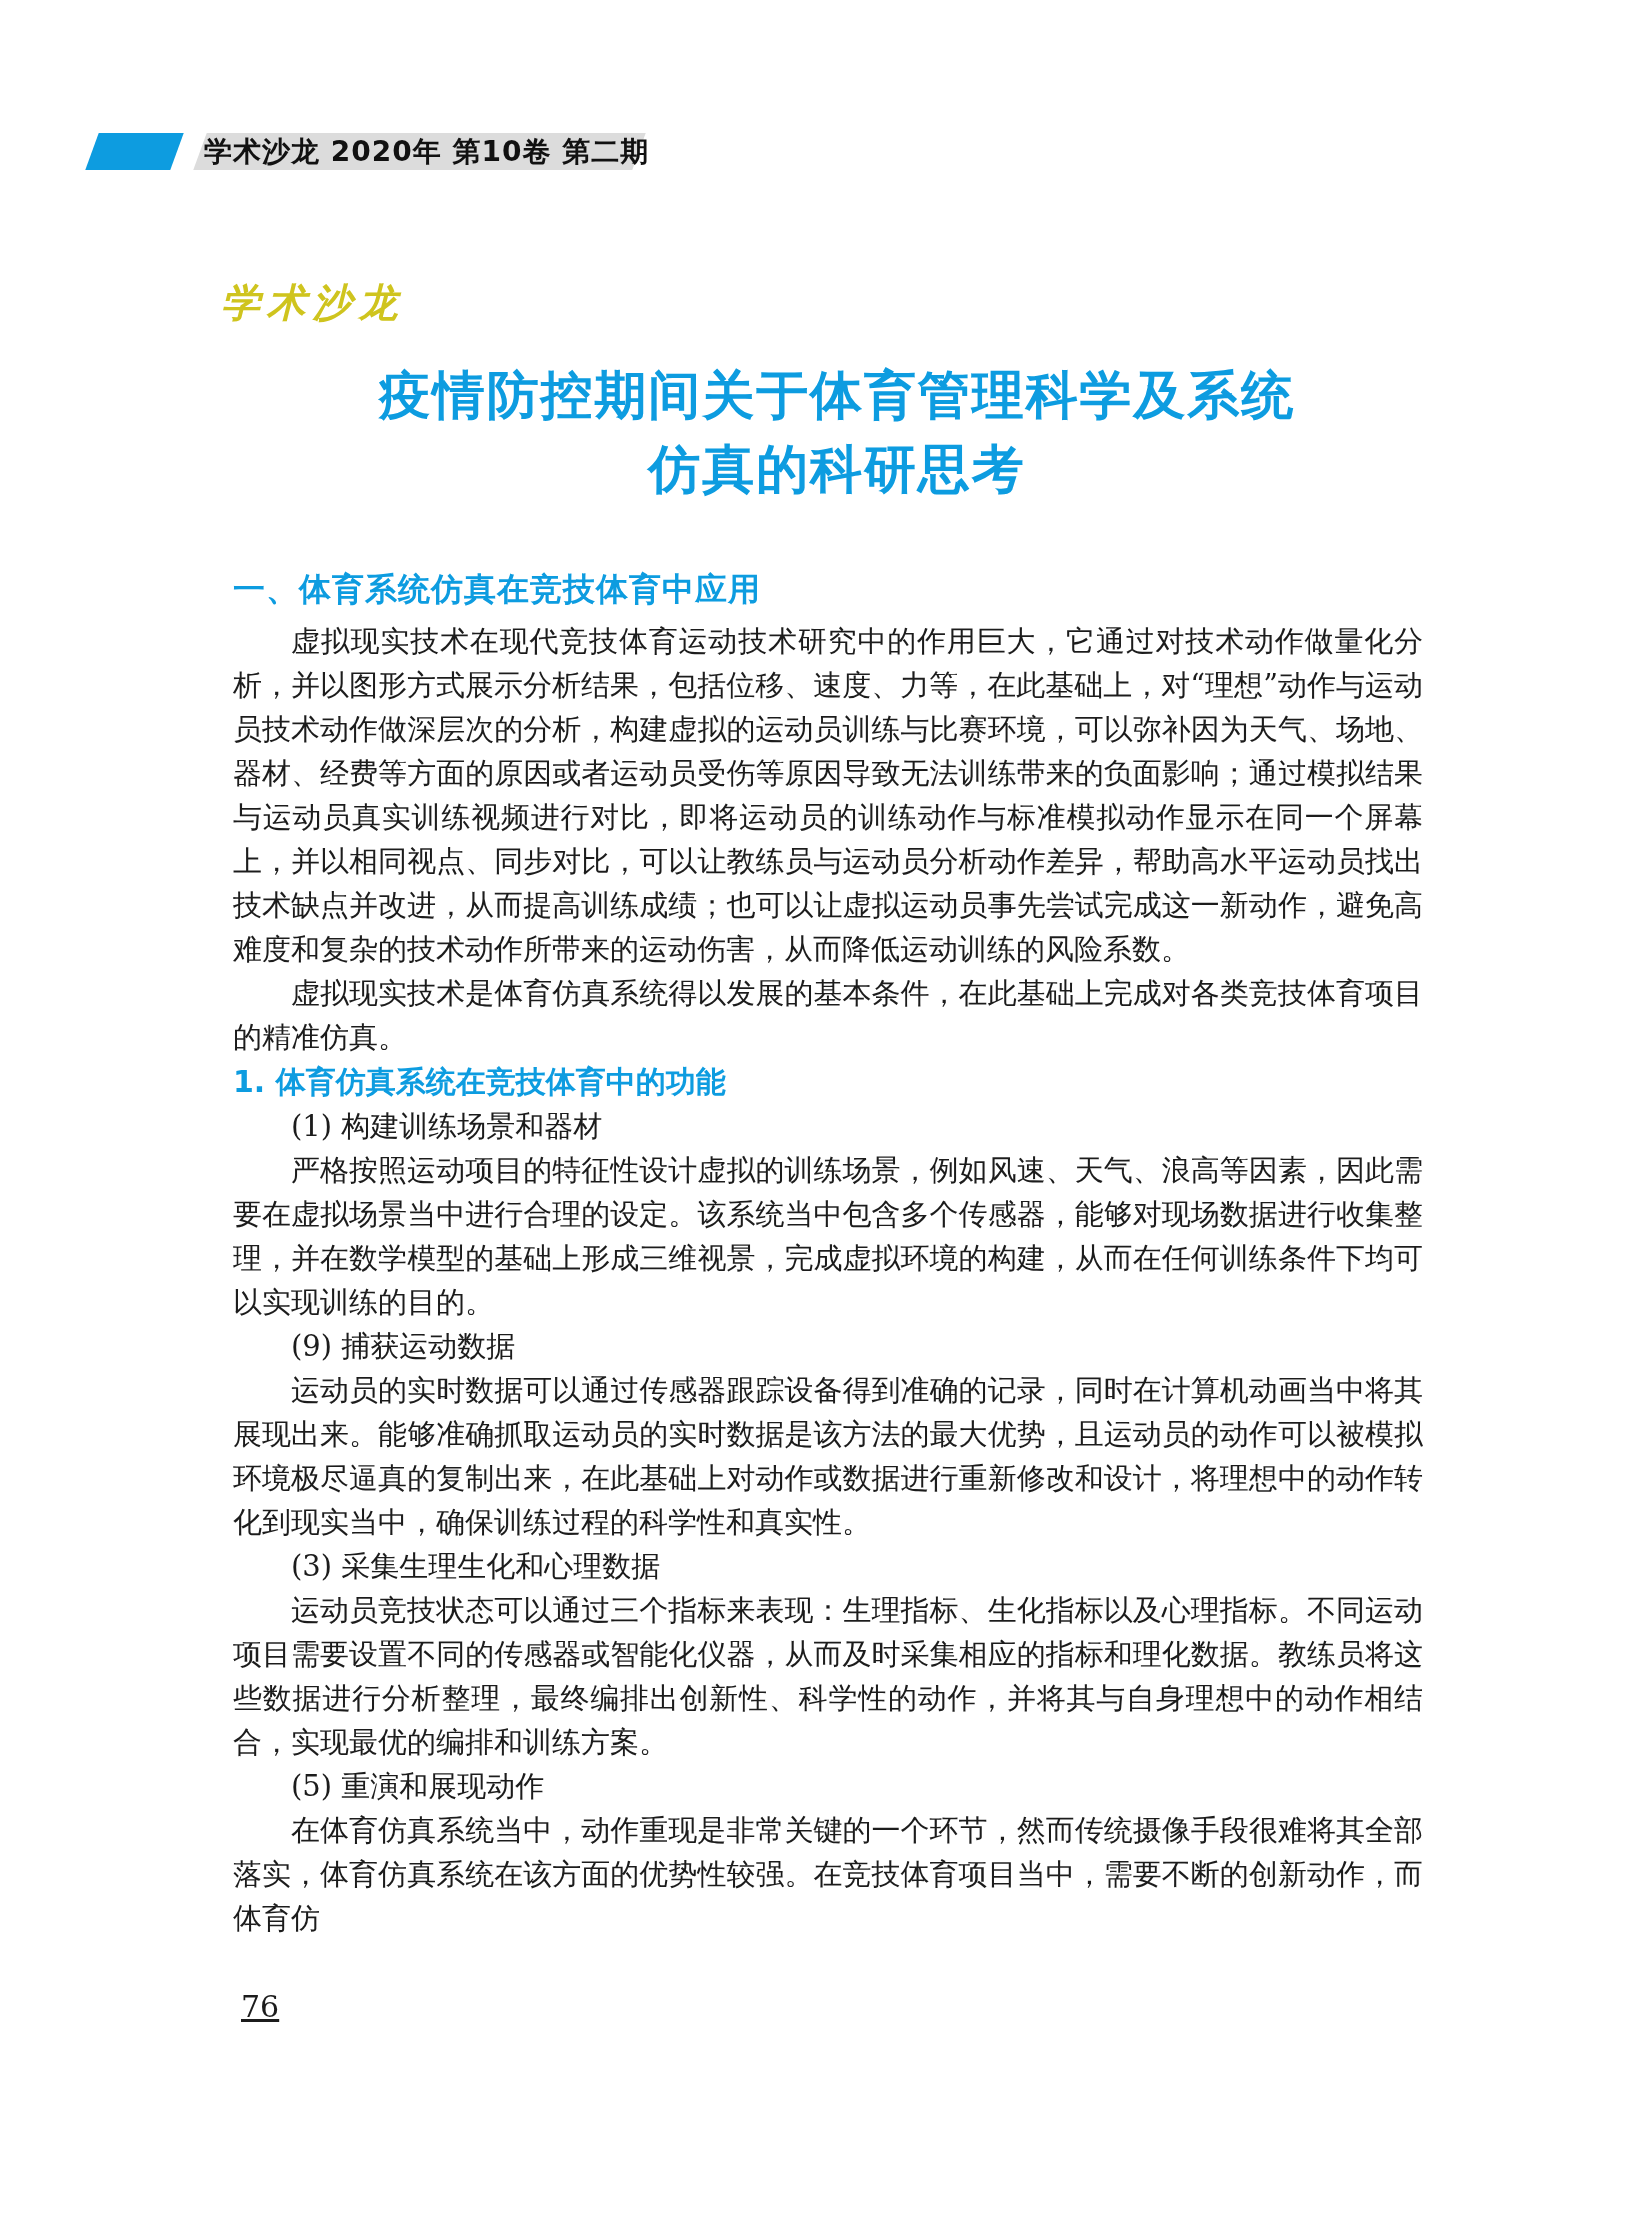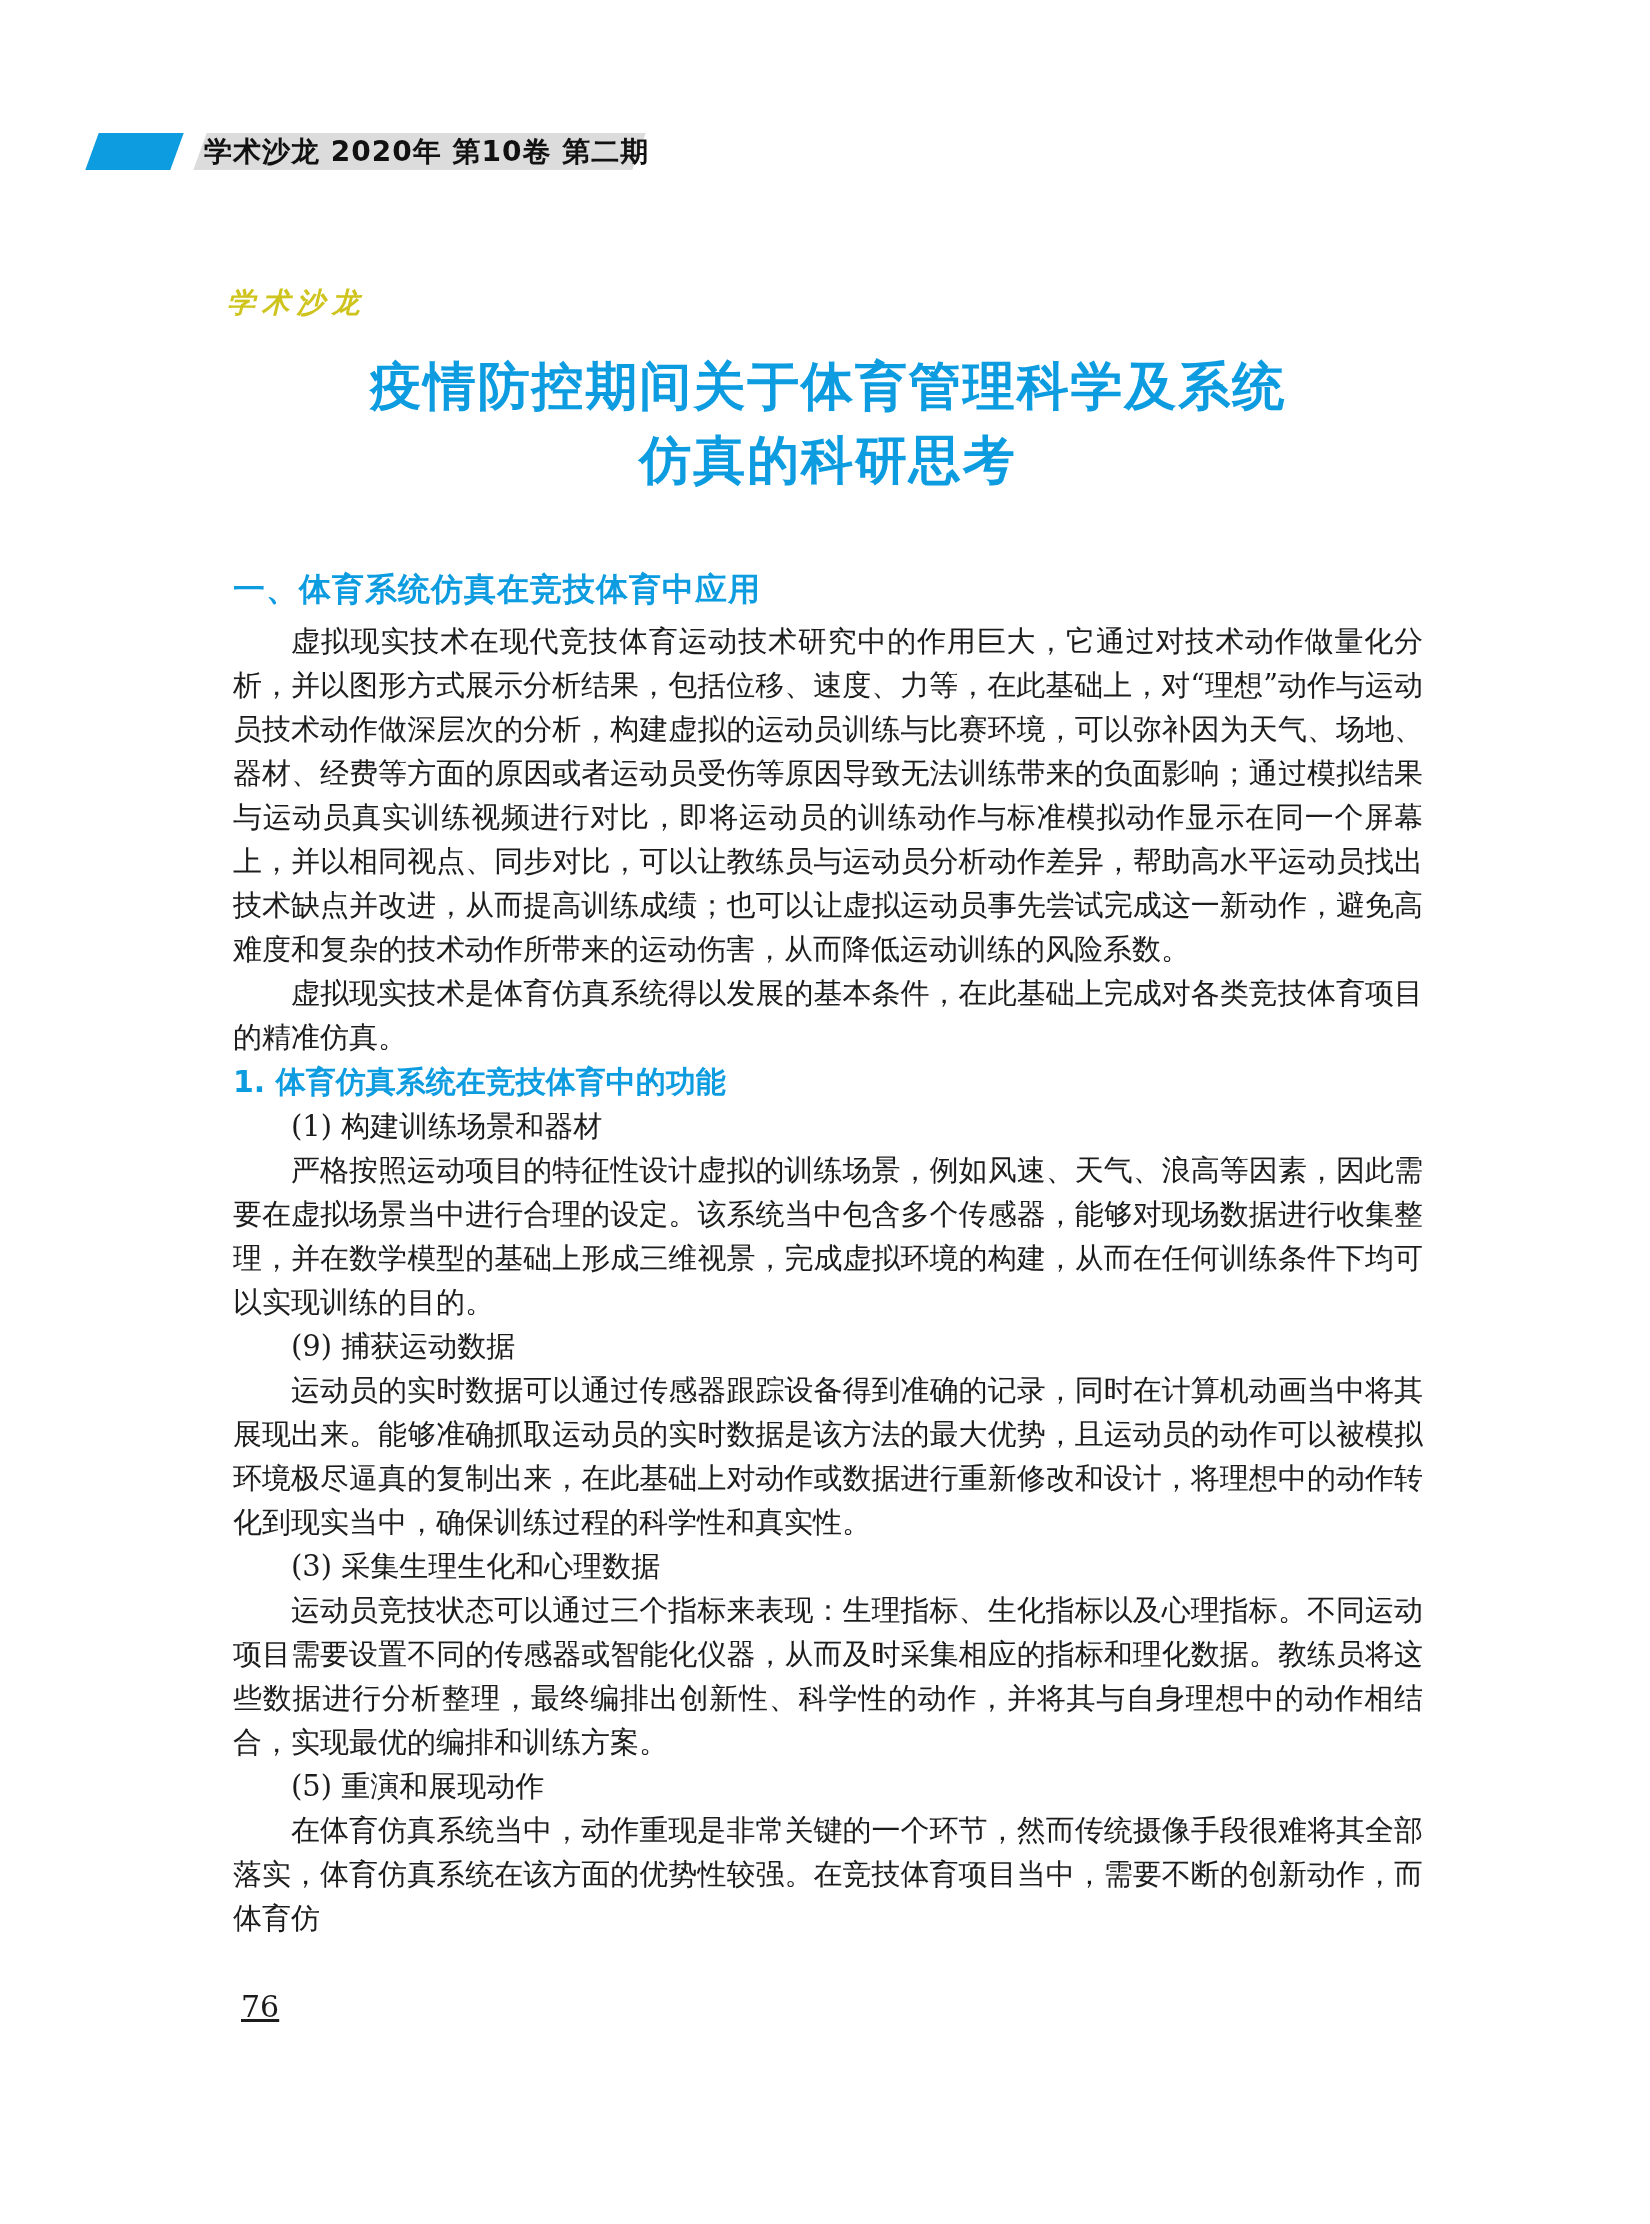--- a/index.html
+++ b/index.html
@@ -28,31 +28,31 @@
   .band-text{
     position:absolute;top:0;left:204px;width:432px;height:37px;
     line-height:37px;text-align:center;
     font-family:"DejaVu Sans","Liberation Sans",sans-serif;
     font-weight:bold;font-size:28px;color:#111111;
     letter-spacing:1px;white-space:nowrap;
   }
 
   
   .eyebrow{
-    position:absolute;top:282px;left:227px;
+    position:absolute;top:282px;left:221px;
     font-family:"DejaVu Sans","Liberation Sans",sans-serif;
     font-style:italic;font-weight:bold;
-    font-size:28px;line-height:41px;
+    font-size:39px;line-height:41px;
     letter-spacing:6.8px;
     color:var(--eyebrow,#cfc41e);
   }
 
   
   .title{
-    position:absolute;top:349px;left:233px;width:1190px;margin:0;
+    position:absolute;top:349px;left:233px;width:1190px;margin:9px;
     text-align:center;
     font-family:"DejaVu Serif","Liberation Serif",serif;
     font-weight:bold;font-size:52px;line-height:74px;
     letter-spacing:1.9px;
     color:var(--accent,#0d9ce0);
   }
   .title span{display:block;}
 
   
   .content{position:absolute;top:555px;left:233px;width:1190px;}

